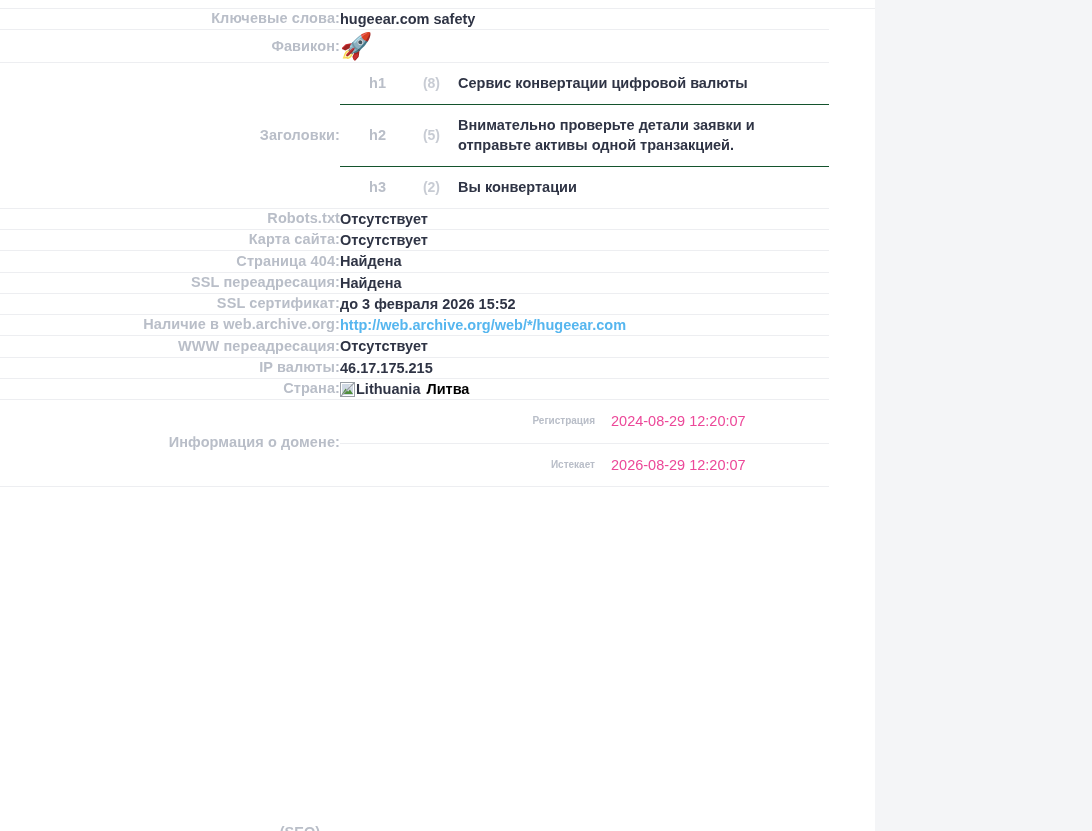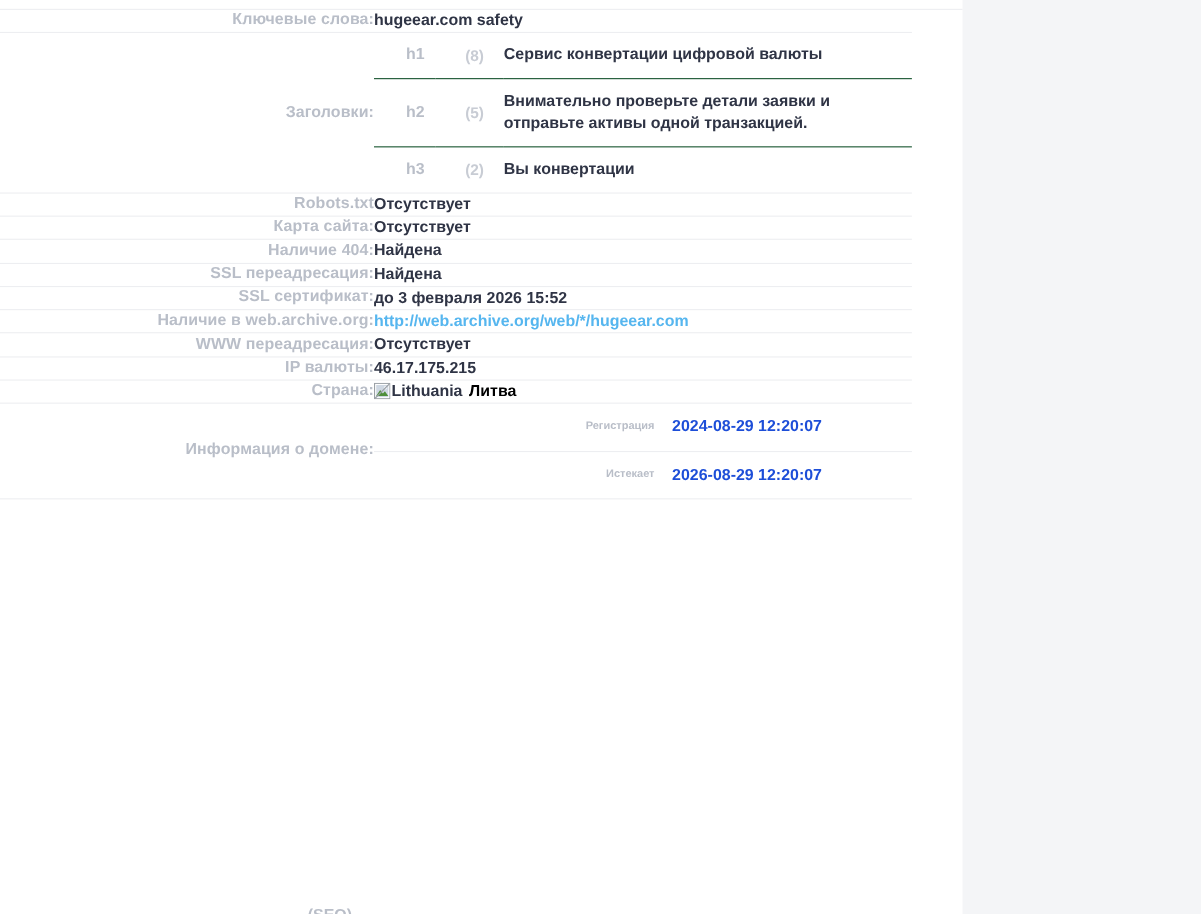--- a/index.html
+++ b/index.html
@@ -149,23 +149,23 @@
   }
   td.whois-key {
     width: 255px;
     text-align: right;
     padding-right: 16px;
     color: #b9bec8;
     font-size: 10px;
     font-weight: bold;
   }
   td.whois-val {
-    color: #1d4ed8;
-    font-size: 14.5px;
-    font-weight: bold;
+    color: #ec4899;
+    font-size: 14.5px;
+    font-weight: normal;
   }
 
   
   .broken-img {
     display: inline-block;
     width: 15px;
     height: 15px;
     vertical-align: -3px;
     margin-right: 1px;
   }
@@ -216,20 +216,26 @@
     <div class="top-spacer"></div>
 
     <table class="info-table">
       <tbody>
 
         <tr>
           <td class="cell-label row-pad">Ключевые слова:</td>
           <td class="cell-value row-pad">hugeear.com safety</td>
         </tr>
 
+        <tr>
+          <td class="cell-label row-pad">Фавикон:</td>
+          <td class="cell-value row-pad">
+            <span class="favicon">🚀</span>
+          </td>
+        </tr>
 
         <tr>
           <td class="cell-label">Заголовки:</td>
           <td class="cell-value">
             <table class="sub-table">
               <tbody>
                 <tr>
                   <td class="sub-tag">h1</td>
                   <td class="sub-count">(8)</td>
                   <td class="sub-text">Сервис конвертации цифровой валюты</td>
@@ -253,21 +259,21 @@
           <td class="cell-label row-pad">Robots.txt</td>
           <td class="cell-value row-pad val-danger">Отсутствует</td>
         </tr>
 
         <tr>
           <td class="cell-label row-pad">Карта сайта:</td>
           <td class="cell-value row-pad val-danger">Отсутствует</td>
         </tr>
 
         <tr>
-          <td class="cell-label row-pad">Наличие 404:</td>
+          <td class="cell-label row-pad">Страница 404:</td>
           <td class="cell-value row-pad val-dark">Найдена</td>
         </tr>
 
         <tr>
           <td class="cell-label row-pad">SSL переадресация:</td>
           <td class="cell-value row-pad val-dark">Найдена</td>
         </tr>
 
         <tr>
           <td class="cell-label row-pad">SSL сертификат:</td>

